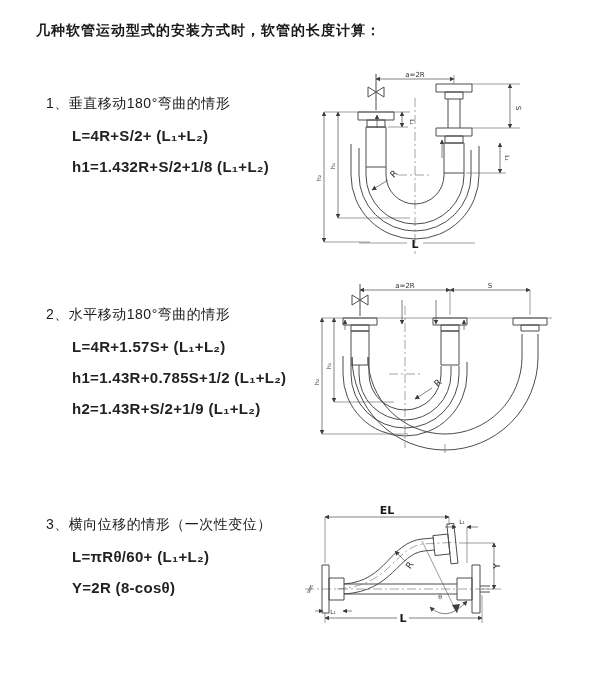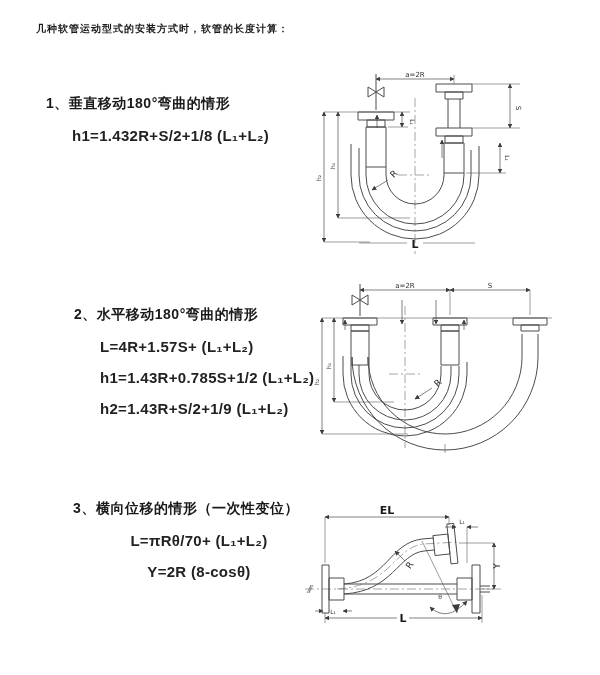--- a/index.html
+++ b/index.html
@@ -1,21 +1,21 @@
 <!DOCTYPE html>
 <html><head>
 <meta charset="utf-8">
 <style>
   html,body{margin:0;padding:0;}
   body{width:600px;height:675px;background:#ffffff;font-family:"Liberation Sans","DejaVu Sans",sans-serif;overflow:hidden;}
   .page{position:relative;width:600px;height:675px;background:#ffffff;color:#1c1c1c;}
-  .title{position:absolute;left:36px;top:22px;font-size:10px;font-weight:700;letter-spacing:1px;color:#1a1a1a;white-space:nowrap;}
+  .title{position:absolute;left:36px;top:22px;font-size:14px;font-weight:700;letter-spacing:1px;color:#1a1a1a;white-space:nowrap;}
   .section-text{position:absolute;left:46px;width:280px;}
-  .s1{top:95px;} .s2{top:306px;margin-left:28px;} .s3{top:500px;text-align:center;}
-  .heading{font-size:14px;font-weight:700;letter-spacing:.5px;color:#1a1a1a;white-space:nowrap;}
+  .s1{top:95px;} .s2{top:306px;} .s3{top:516px;}
+  .heading{font-size:14px;font-weight:400;letter-spacing:.5px;color:#1a1a1a;white-space:nowrap;}
   .formula{font-size:15px;font-weight:600;color:#222;margin:14px 0 0 26px;letter-spacing:.3px;white-space:nowrap;}
   .diagram{position:absolute;}
   .d1{left:314px;top:70px;} .d2{left:312px;top:282px;} .d3{left:297px;top:503px;}
   svg{display:block;}
   svg line, svg path, svg rect, svg polygon, svg polyline{vector-effect:non-scaling-stroke;}
   .ln{stroke:#4c4c4c;stroke-width:1;fill:none;}
   .thin{stroke:#5a5a5a;stroke-width:.6;fill:none;}
   .dim{stroke:#4c4c4c;stroke-width:.7;fill:none;}
   .cl{stroke:#6a6a6a;stroke-width:.6;fill:none;stroke-dasharray:9 3 2 3;}
   .lbl{font-family:"DejaVu Sans",sans-serif;font-size:7px;fill:#333;}
@@ -25,20 +25,21 @@
 </style>
 </head>
 <body>
 
 <div class="page">
 
   <div class="title">几种软管运动型式的安装方式时，软管的长度计算：</div>
 
   <div class="section-text s1">
     <div class="heading">1、垂直移动180°弯曲的情形</div>
+    <div class="formula">L=4R+S/2+ (L₁+L₂)</div>
     <div class="formula">h1=1.432R+S/2+1/8 (L₁+L₂)</div>
   </div>
 
   <svg class="diagram d1" width="272" height="190" viewBox="0 0 272 190">
     <defs>
       <pattern id="xh1" width="4" height="4" patternUnits="userSpaceOnUse">
         <path d="M0,0 L4,4 M4,0 L0,4" stroke="#6b6b6b" stroke-width="0.7"></path>
       </pattern>
       <marker id="ar1" viewBox="0 0 10 10" refX="9" refY="5" markerWidth="7" markerHeight="7" orient="auto-start-reverse">
         <path d="M0,0 L10,5 L0,10 z" fill="#3d3d3d"></path>
@@ -215,21 +216,21 @@
     <g>
       <line class="dim" x1="120" y1="106" x2="103" y2="117" marker-end="url(#ar2)"></line>
       <text class="lbl-med" x="128" y="103" transform="rotate(-45,128,103)" text-anchor="middle">R</text>
     </g>
 
     <line class="thin" x1="133" y1="162" x2="133" y2="171"></line>
   </svg>
 
   <div class="section-text s3">
     <div class="heading">3、横向位移的情形（一次性变位）</div>
-    <div class="formula">L=πRθ/70+ (L₁+L₂)</div>
+    <div class="formula">L=πRθ/60+ (L₁+L₂)</div>
     <div class="formula">Y=2R (8-cosθ)</div>
   </div>
 
   <svg class="diagram d3" width="300" height="158" viewBox="0 0 300 158">
     <defs>
       <marker id="ar3" viewBox="0 0 10 10" refX="9" refY="5" markerWidth="7" markerHeight="7" orient="auto-start-reverse">
         <path d="M0,0 L10,5 L0,10 z" fill="#3d3d3d"></path>
       </marker>
     </defs>
 

